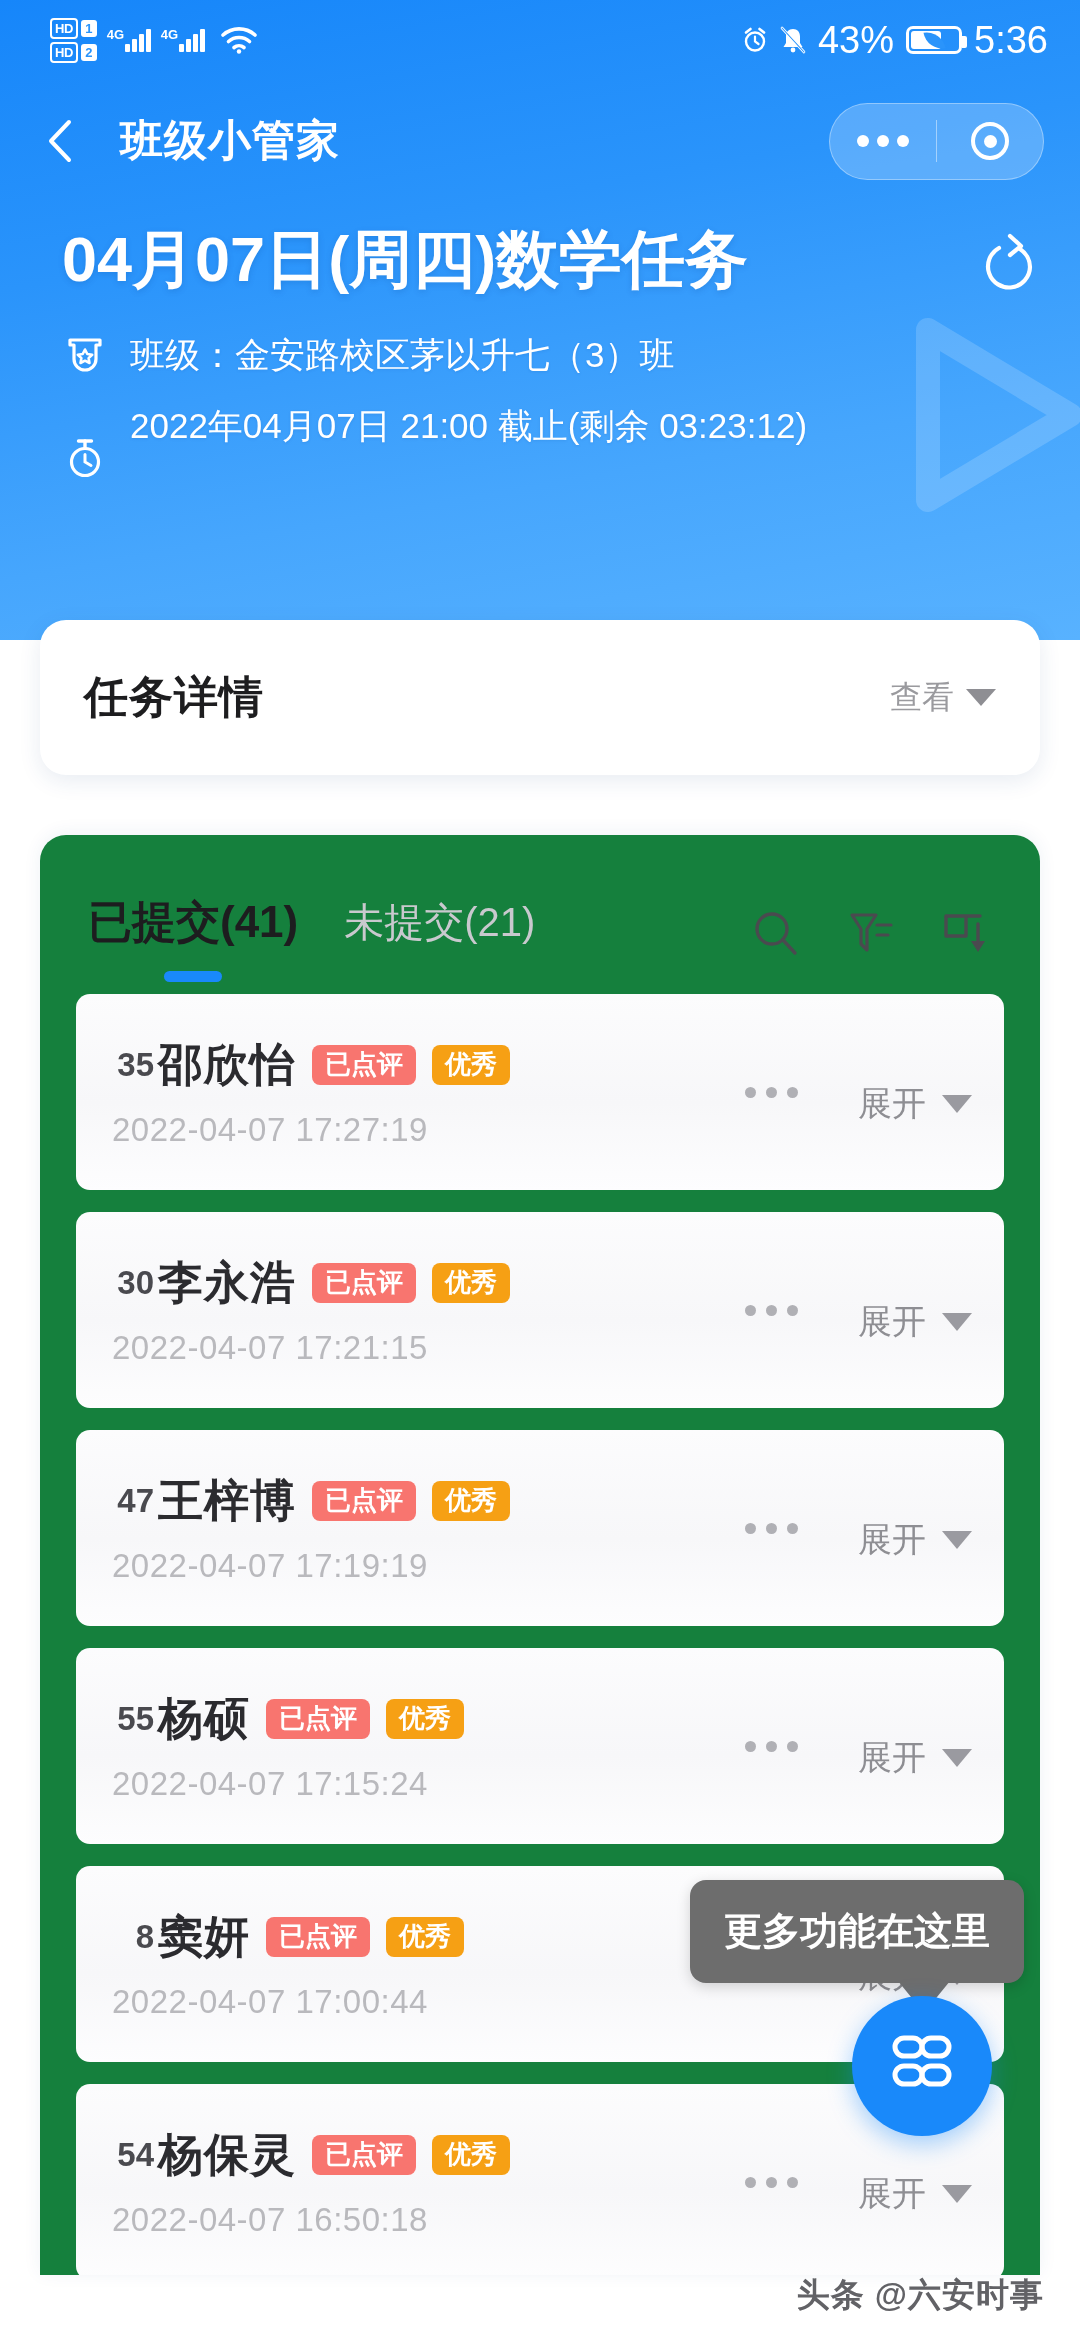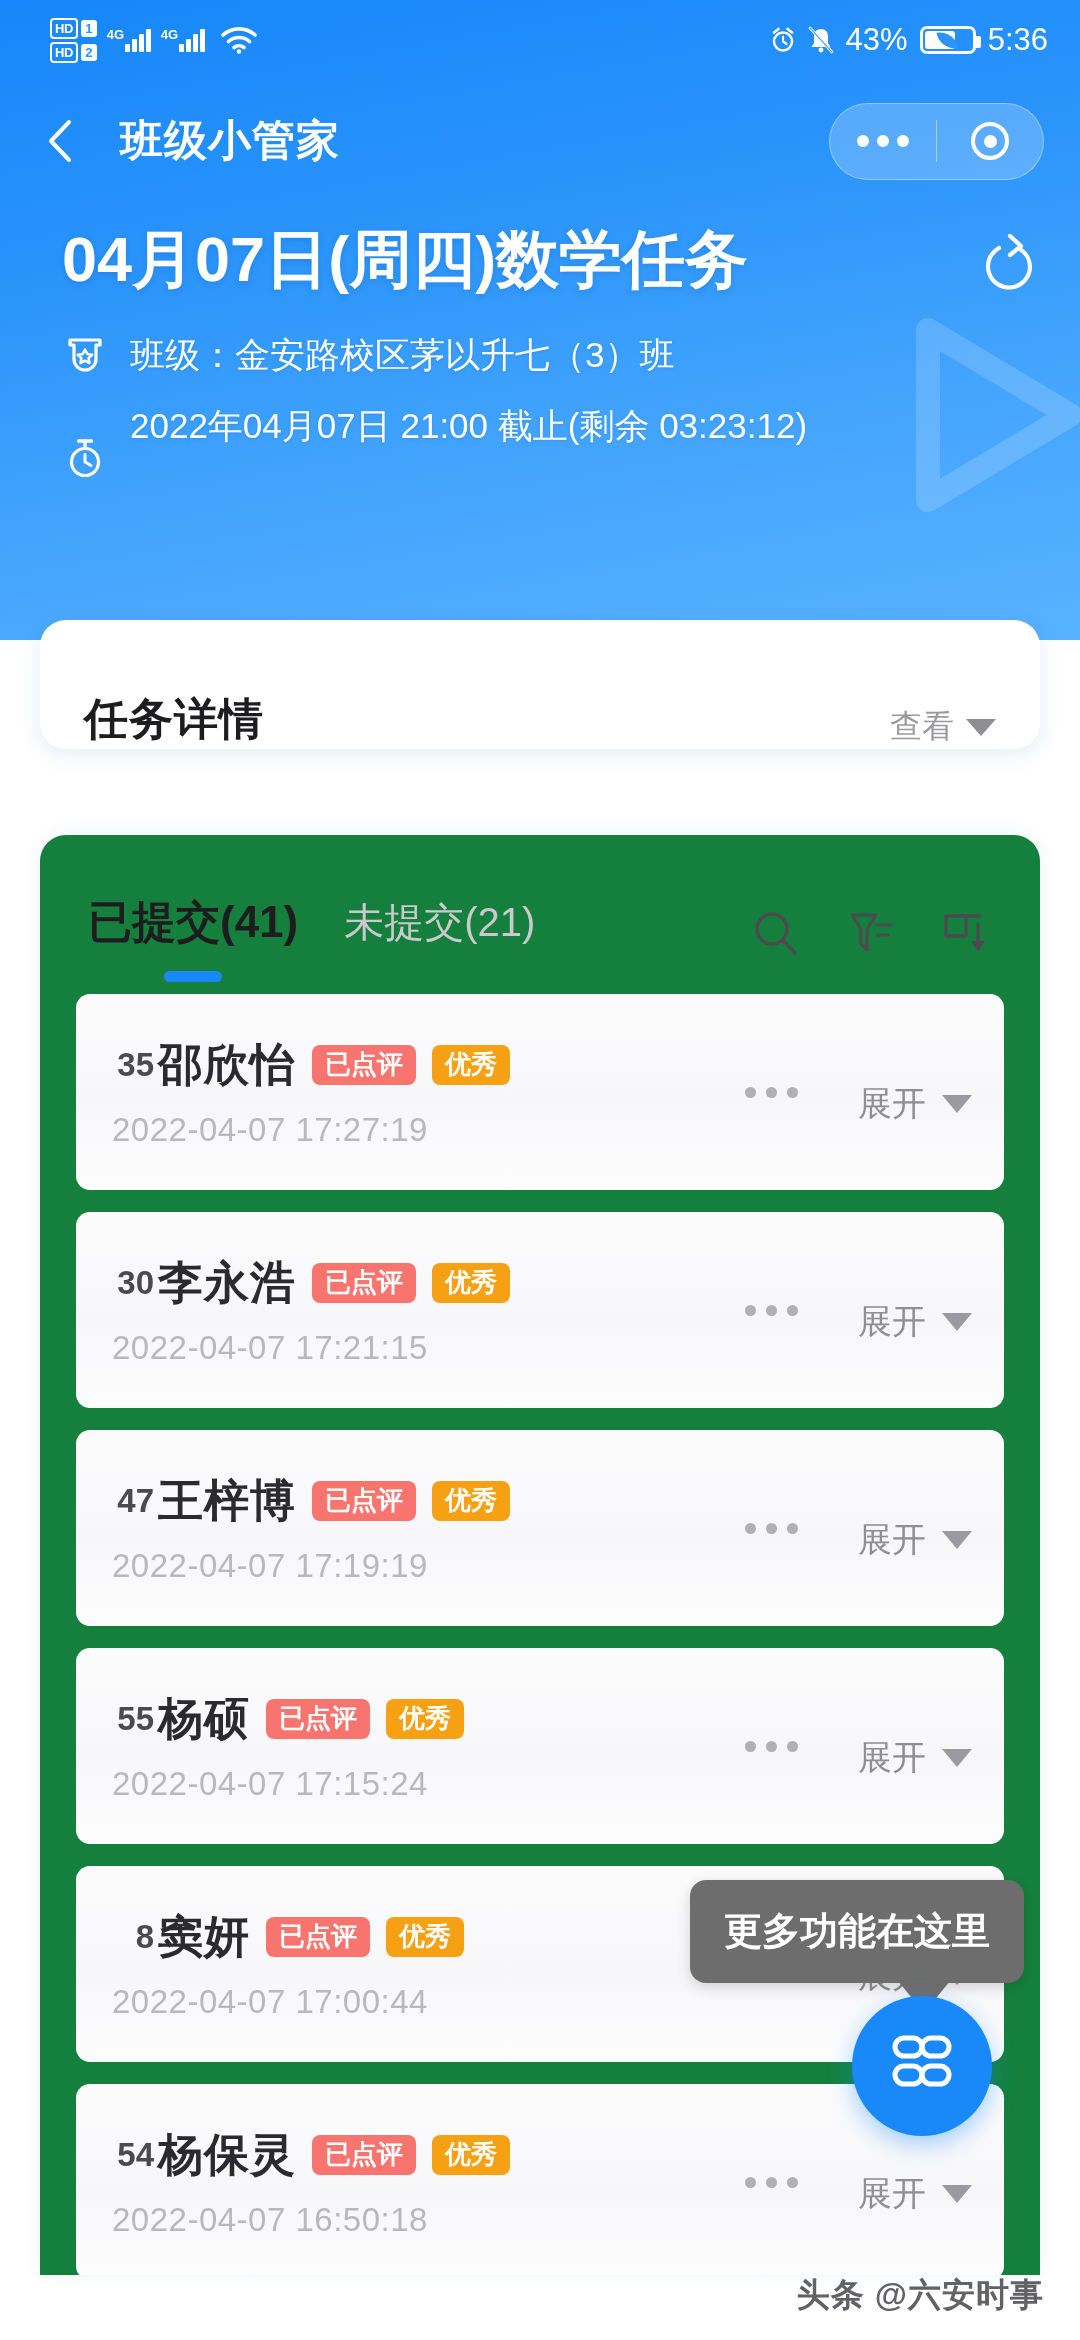--- a/index.html
+++ b/index.html
@@ -53,21 +53,21 @@
   .sig { display:flex; align-items:flex-end; gap:2px; position:relative; padding-left:18px;}
   .sig .g { font-size:13px; position:absolute; left:0; top:-2px; font-weight:600;}
   .sig i { display:block; width:5px; background:#fff; border-radius:1px; }
   .sig i:nth-child(2){ height:8px; }
   .sig i:nth-child(3){ height:13px; }
   .sig i:nth-child(4){ height:18px; }
   .sig i:nth-child(5){ height:23px; }
   .wifi { margin-left:6px; }
   .sb-right {
     margin-left:auto; display:flex; align-items:center; gap:12px;
-    font-size:31px; font-weight:400;
+    font-size:38px; font-weight:400;
   }
   .battery {
     width:56px; height:28px; border:3px solid #fff; border-radius:7px;
     position:relative; display:flex; align-items:center; justify-content:center;
   }
   .battery:after {
     content:""; position:absolute; right:-8px; top:7px;
     width:5px; height:12px; background:#fff; border-radius:0 2px 2px 0;
   }
   .battery-fill {
@@ -132,24 +132,24 @@
     margin-top:36px; font-weight:500;
     text-shadow:0 1px 3px rgba(0,60,140,.13);
   }
   .meta-ico { width:46px; height:46px; flex:0 0 46px; margin-top:2px; }
   .meta-row.deadline { margin-top:20px; }
   .meta-row.deadline .meta-ico { margin-top:34px; }
   .meta-text { max-width:780px; }
 
   
   .detail-card {
-    position:absolute; top:620px; left:40px; width:1000px; height:129px;
+    position:absolute; top:620px; left:40px; width:1000px; height:155px;
     background:#fff; border-radius:26px;
     box-shadow:0 6px 22px rgba(30,70,130,.10);
-    display:flex; align-items:flex-end; padding:0 44px;
+    display:flex; align-items:center; padding:0 44px;
   }
   .detail-title { font-size:44px; font-weight:800; color:#1d1d1f; letter-spacing:1px; }
   .detail-more {
     margin-left:auto; display:flex; align-items:center; gap:12px;
     color:#9a9a9e; font-size:32px;
   }
   .tri-down {
     width:0; height:0;
     border-left:15px solid transparent; border-right:15px solid transparent;
     border-top:17px solid #8e8e93;

